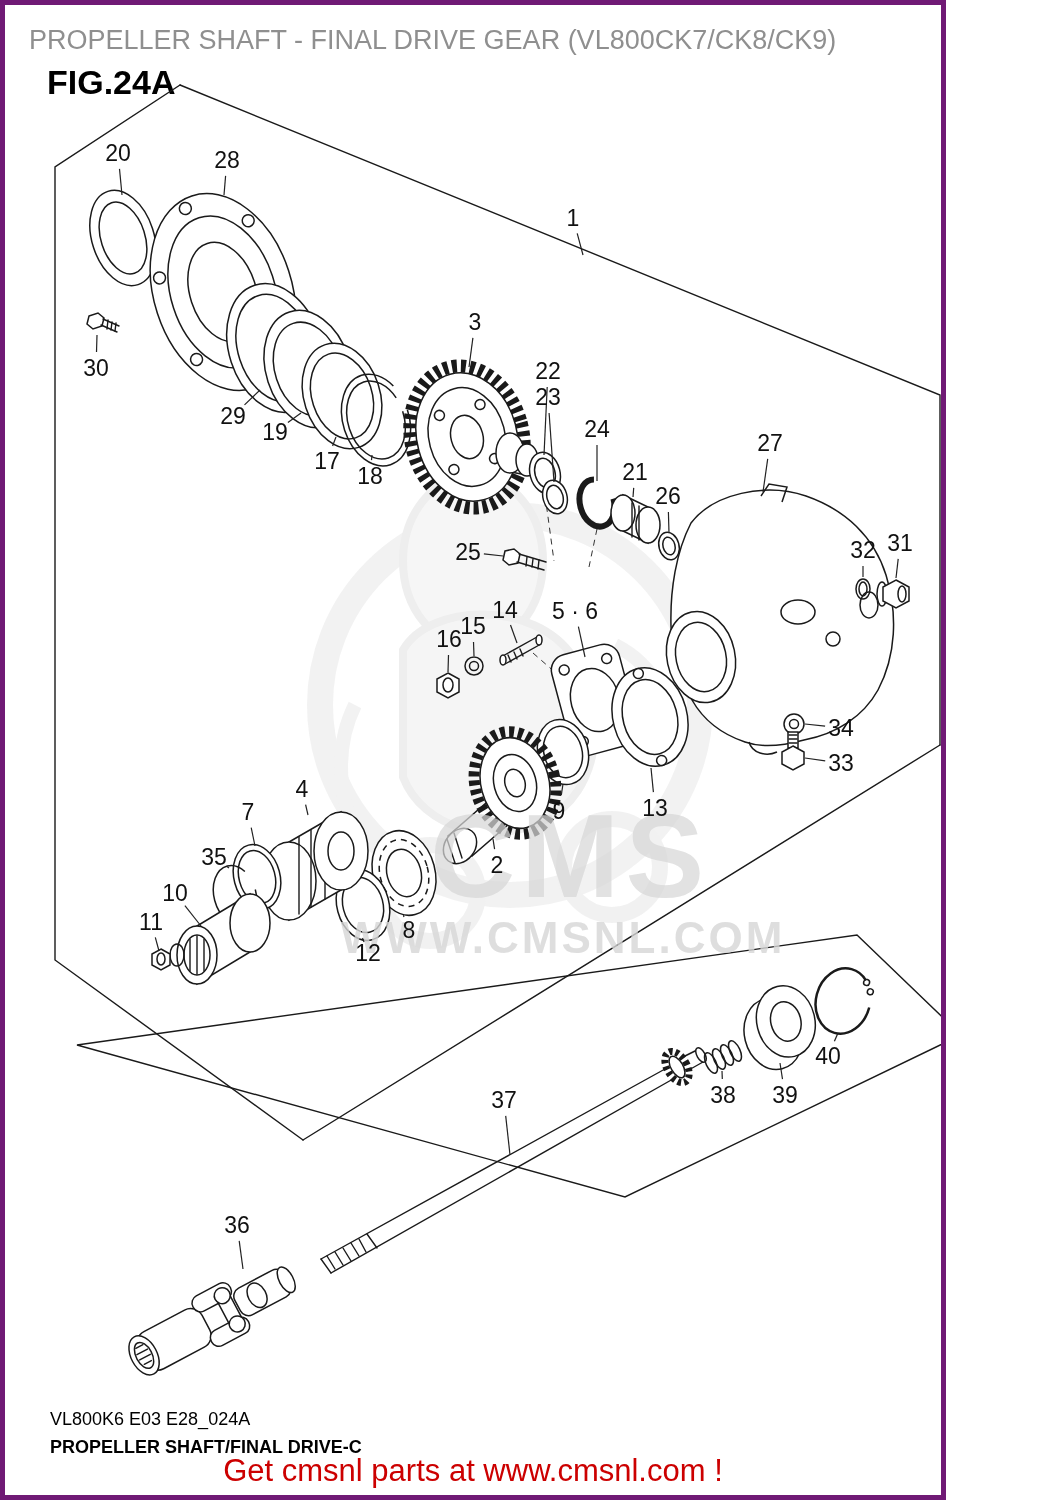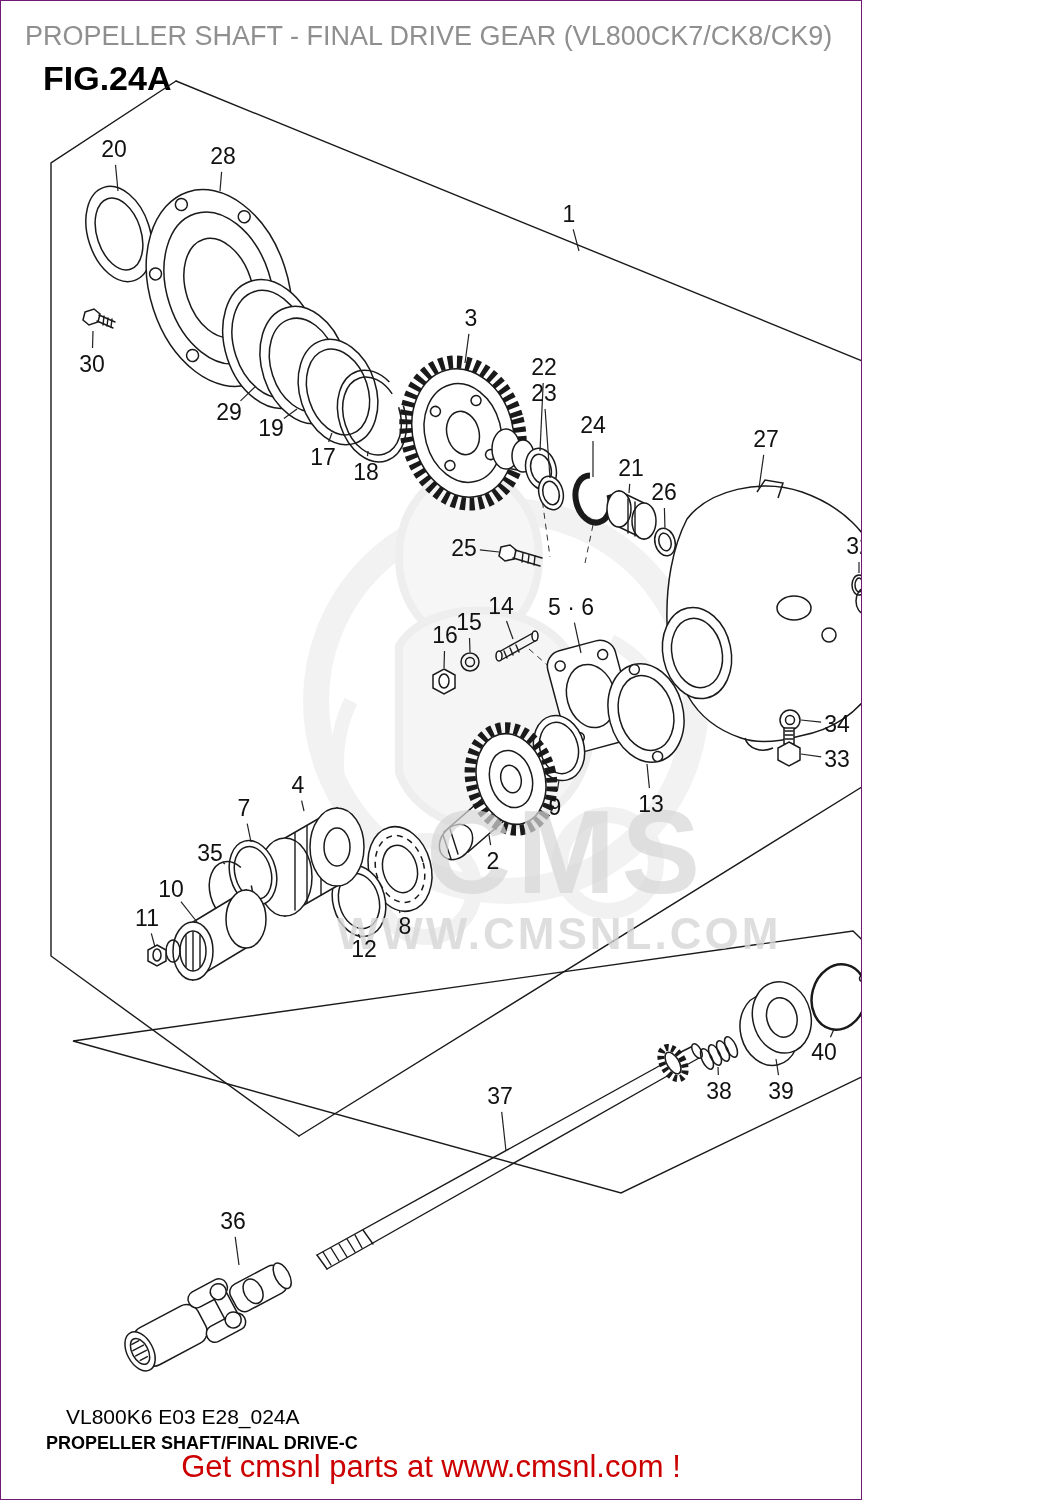--- a/index.html
+++ b/index.html
@@ -1,23 +1,23 @@
 <!DOCTYPE html>
 <html><head>
 <meta charset="utf-8">
 <style>
   html,body { margin:0; padding:0; background:#fff; }
   .page {
-    position:relative; width:862px; height:1500px; background:#ffffff;
-    border:1px solid #701a75; overflow:hidden; box-sizing:border-box;
+    position:relative; width:946px; height:1500px; background:#ffffff;
+    border:5px solid #701a75; overflow:hidden; box-sizing:border-box;
     font-family:"Liberation Sans", sans-serif;
   }
   .title { position:absolute; left:24px; top:20px; font-size:27px; color:#8f8f8f; white-space:nowrap; }
   .fig   { position:absolute; left:42px; top:58px; font-size:34px; font-weight:bold; color:#000; }
-  .f-code{ position:absolute; left:45px; top:1404px; font-size:21px; color:#000;margin-left:20px; }
+  .f-code{ position:absolute; left:45px; top:1404px; font-size:18px; color:#000; }
   .f-name{ position:absolute; left:45px; top:1432px; font-size:18px; font-weight:bold; color:#000; }
   .promo { position:absolute; left:0; right:0; top:1448px; text-align:center; font-size:31px; color:#cc0000; cursor:pointer; }
   svg.diagram { position:absolute; left:0; top:0; }
 
   .ln { fill:none; stroke:#1a1a1a; stroke-width:1.4; stroke-linecap:round; }
   .pw { fill:#ffffff; stroke:#1a1a1a; stroke-width:1.5; }
   .pn { fill:none; stroke:#1a1a1a; stroke-width:1.5; }
   .teeth { fill:none; stroke:#1a1a1a; }
   .dash { fill:none; stroke:#333; stroke-width:1; stroke-dasharray:6 5; }
 

